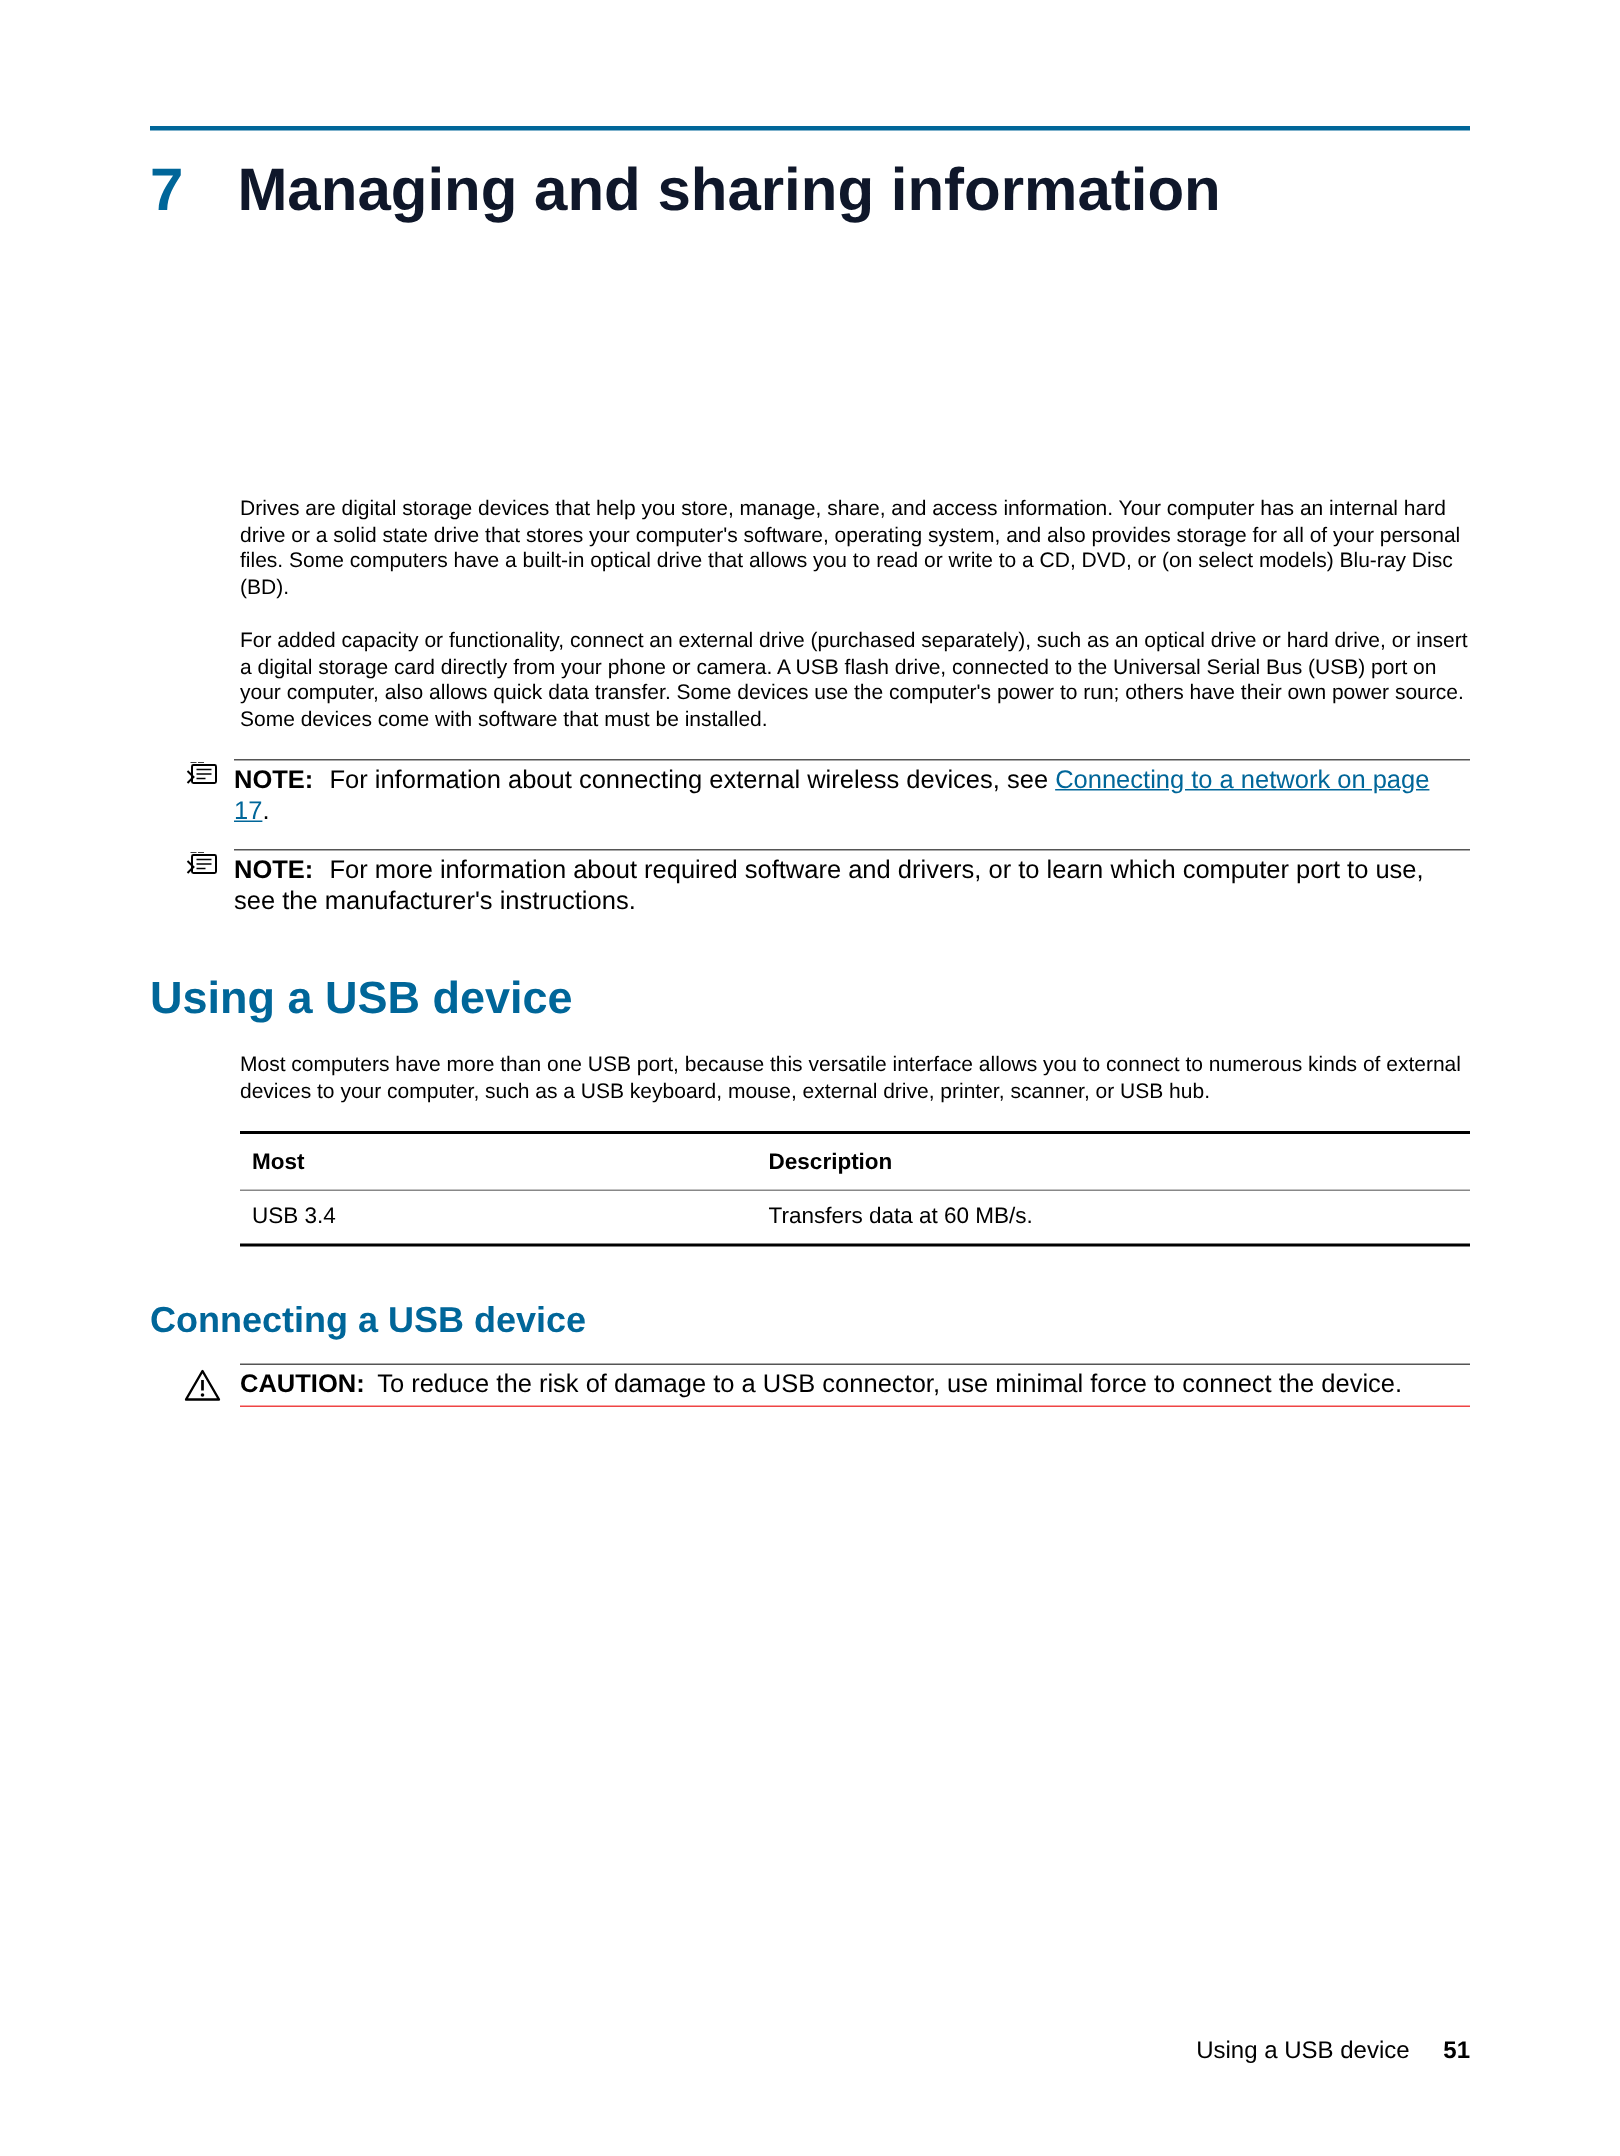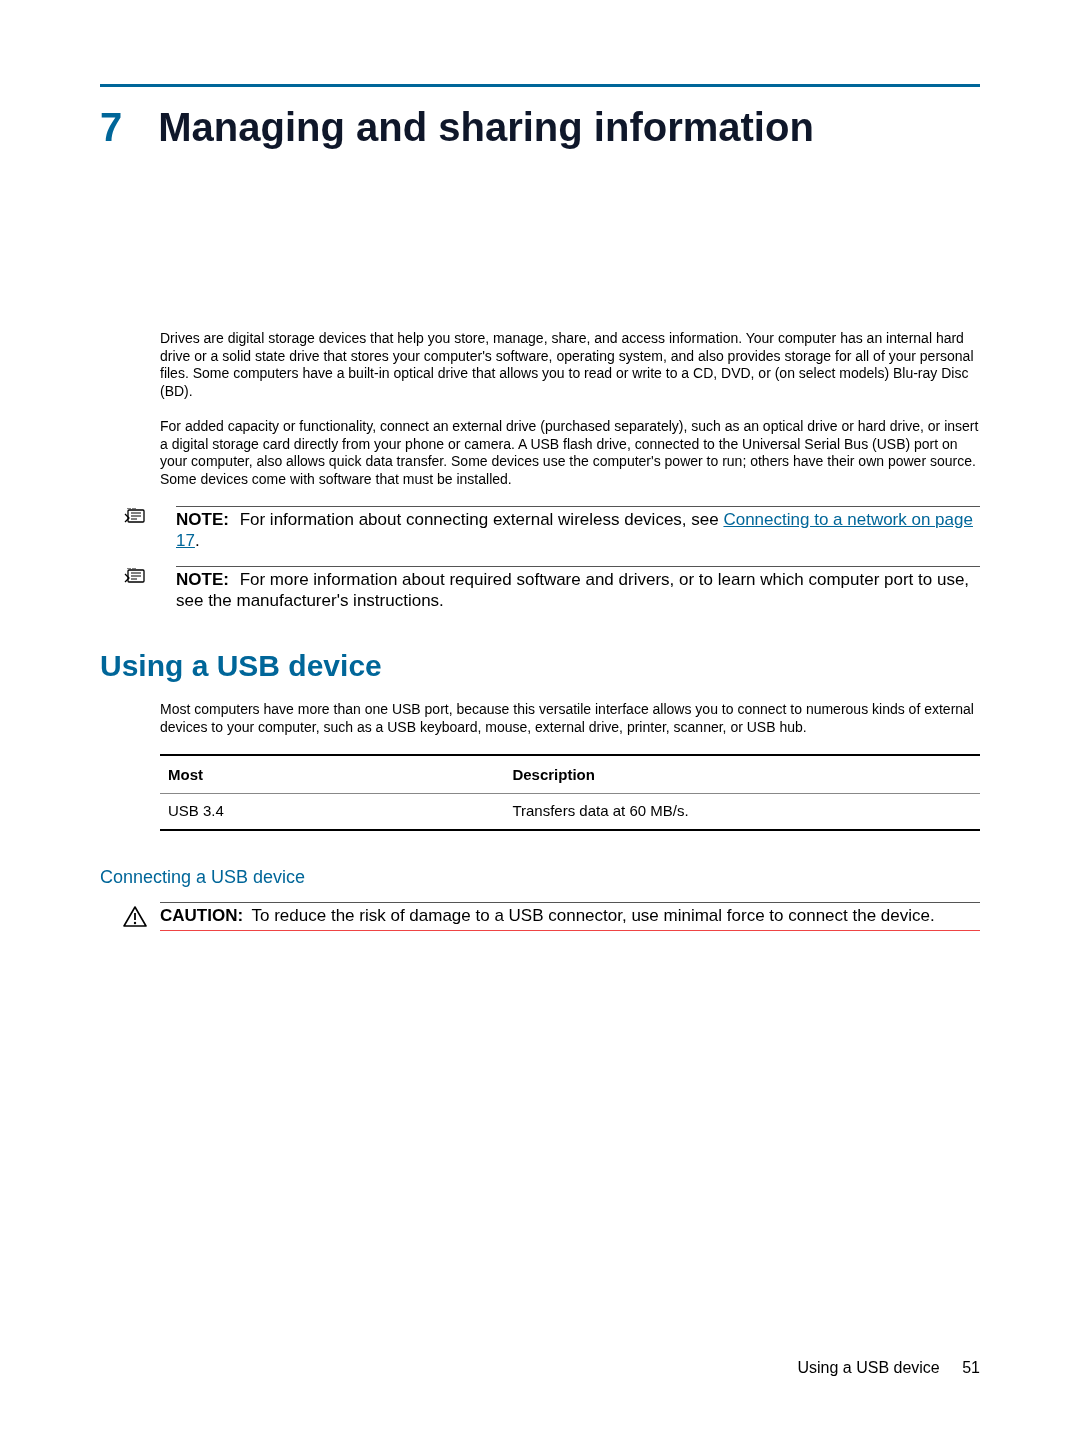--- a/index.html
+++ b/index.html
@@ -40,21 +40,21 @@
     }
     .para {
       font-size: 14px;
       line-height: 1.25;
       color: #000;
       margin-bottom: 18px;
     }
     .note-row {
       display: flex;
       align-items: flex-start;
-      gap: 24px;
+      gap: 4px;
       margin-bottom: 14px;
       margin-left: -42px;
     }
     .note-icon-cell {
       width: 34px;
       flex: none;
       display: flex;
       justify-content: center;
       padding-top: 2px;
     }
@@ -75,22 +75,22 @@
       text-decoration: underline;
     }
     .h2 {
       font-size: 30px;
       font-weight: bold;
       color: #006699;
       margin-top: 38px;
       margin-bottom: 18px;
     }
     .h3 {
-      font-size: 18px;
-      font-weight: normal;
+      font-size: 24px;
+      font-weight: bold;
       color: #006699;
       margin-top: 36px;
       margin-bottom: 14px;
     }
     table.usb-table {
       width: 100%;
       border-collapse: collapse;
       margin-top: 6px;
       font-size: 15px;
     }
@@ -144,20 +144,21 @@
     }
     .footer {
       position: absolute;
       bottom: 60px;
       right: 100px;
       font-size: 16px;
       color: #000;
     }
     .footer-page {
       margin-left: 18px;
+      font-weight: bold;
     }
   </style>
 </head>
 <body>
 
 <div class="page">
   <div class="top-rule"></div>
 
   <div class="chapter-title-row">
     <div class="chapter-number">7</div>

